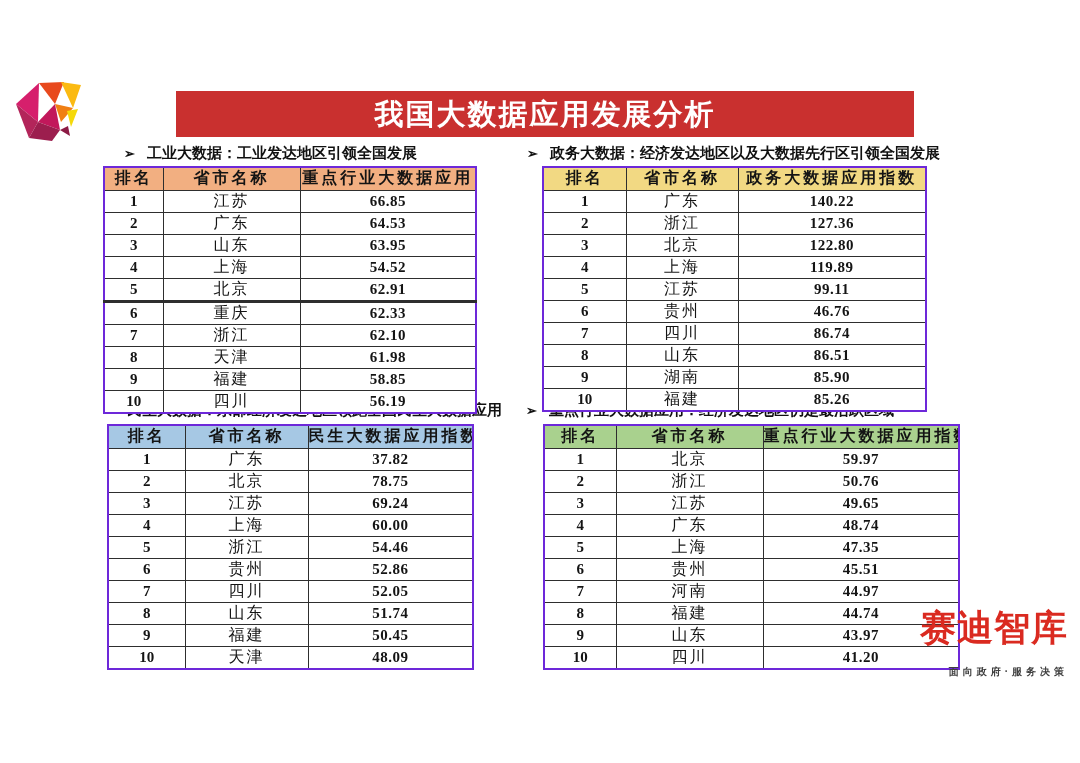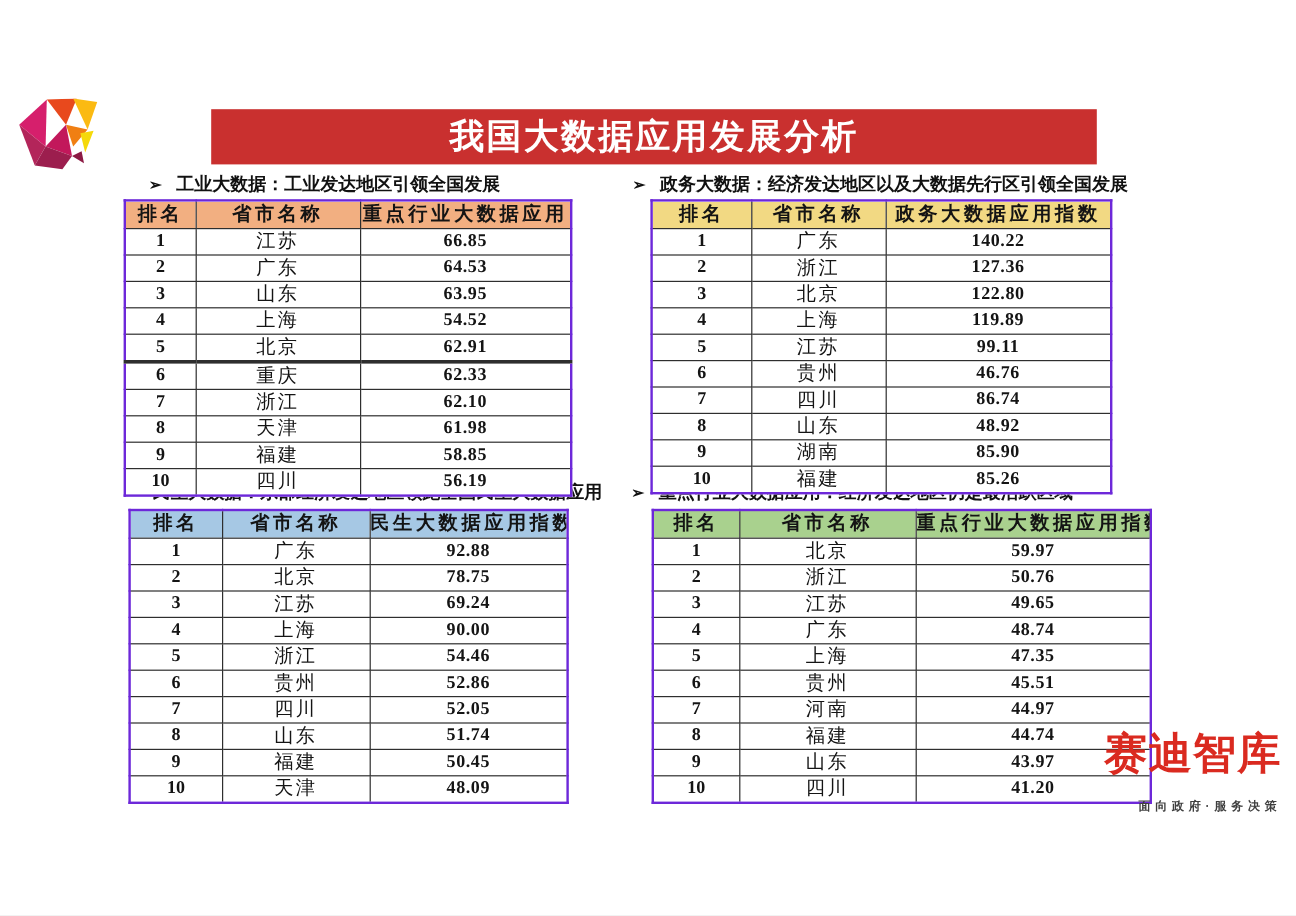--- a/index.html
+++ b/index.html
@@ -279,21 +279,21 @@
           <td class="col-value">46.76</td>
         </tr>
         <tr>
           <td class="col-rank">7</td>
           <td class="col-name">四川</td>
           <td class="col-value">86.74</td>
         </tr>
         <tr>
           <td class="col-rank">8</td>
           <td class="col-name">山东</td>
-          <td class="col-value">48.92</td>
+          <td class="col-value">86.51</td>
         </tr>
         <tr>
           <td class="col-rank">9</td>
           <td class="col-name">湖南</td>
           <td class="col-value">85.90</td>
         </tr>
         <tr>
           <td class="col-rank">10</td>
           <td class="col-name">福建</td>
           <td class="col-value">85.26</td>
@@ -311,36 +311,36 @@
       <tr>
         <th>排名</th>
         <th>省市名称</th>
         <th>民生大数据应用指数</th>
       </tr>
     </thead>
     <tbody>
         <tr>
           <td class="col-rank">1</td>
           <td class="col-name">广东</td>
-          <td class="col-value">92.88</td>
+          <td class="col-value">37.82</td>
         </tr>
         <tr>
           <td class="col-rank">2</td>
           <td class="col-name">北京</td>
           <td class="col-value">78.75</td>
         </tr>
         <tr>
           <td class="col-rank">3</td>
           <td class="col-name">江苏</td>
           <td class="col-value">69.24</td>
         </tr>
         <tr>
           <td class="col-rank">4</td>
           <td class="col-name">上海</td>
-          <td class="col-value">90.00</td>
+          <td class="col-value">60.00</td>
         </tr>
         <tr>
           <td class="col-rank">5</td>
           <td class="col-name">浙江</td>
           <td class="col-value">54.46</td>
         </tr>
         <tr>
           <td class="col-rank">6</td>
           <td class="col-name">贵州</td>
           <td class="col-value">52.86</td>

